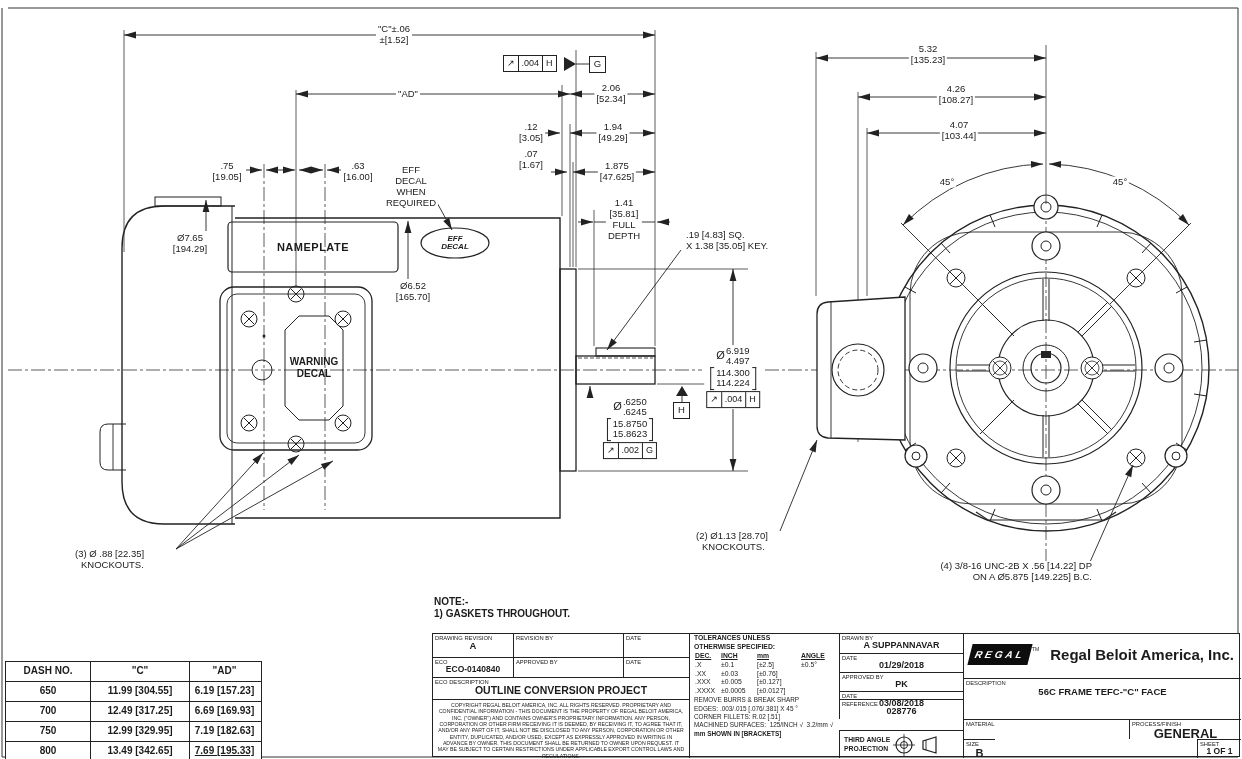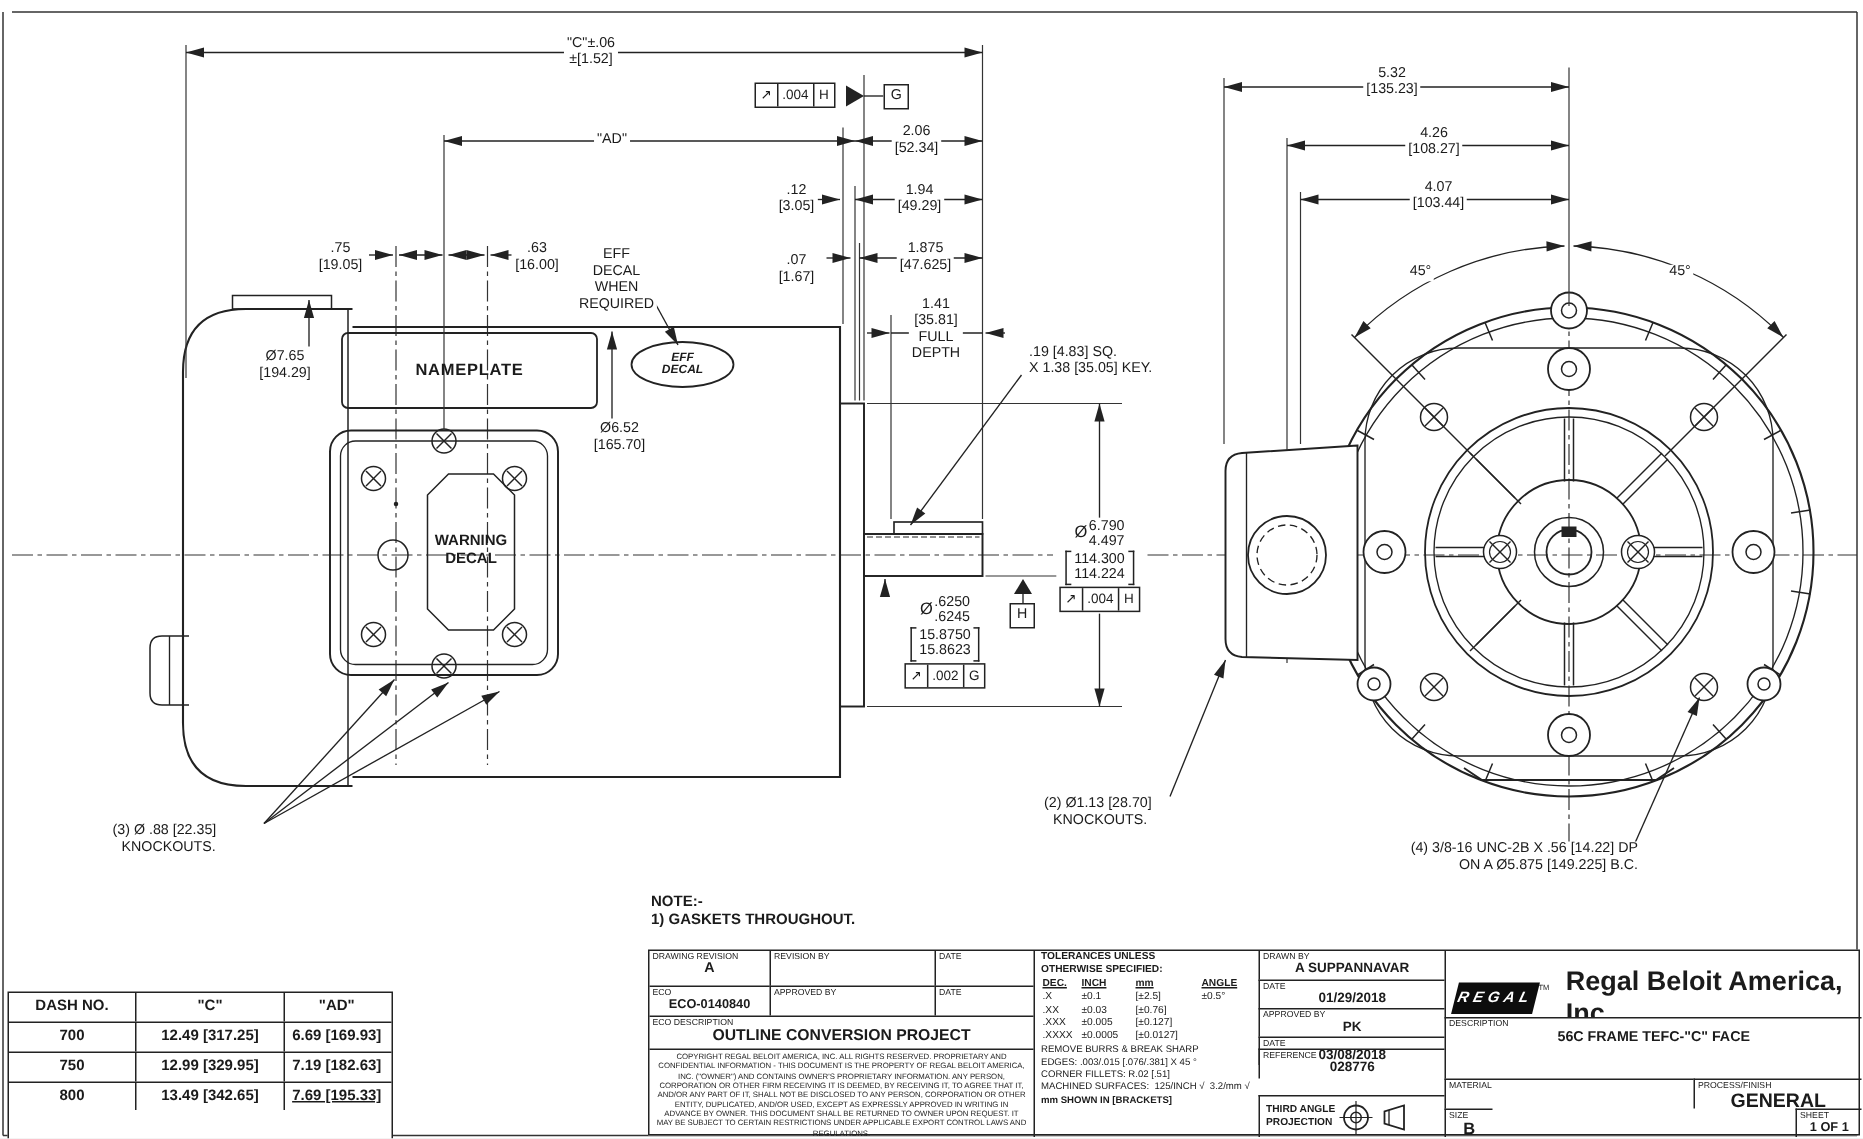--- a/index.html
+++ b/index.html
@@ -321,21 +321,21 @@
       <div>[52.34]</div>
 </div>
 <div class="txt ctr" style="left:531px;top:133px;">
   <div>.12</div>
       <div>[3.05]</div>
 </div>
 <div class="txt ctr" style="left:613px;top:133px;">
   <div>1.94</div>
       <div>[49.29]</div>
 </div>
-<div class="txt ctr" style="left:531px;top:180px;">
+<div class="txt ctr" style="left:531px;top:160px;">
   <div>.07</div>
       <div>[1.67]</div>
 </div>
 <div class="txt ctr" style="left:617px;top:172px;">
   <div>1.875</div>
       <div>[47.625]</div>
 </div>
 <div class="txt ctr" style="left:624px;top:220px;">
   <div>1.41</div>
       <div>[35.81]</div>
@@ -423,21 +423,21 @@
   <span>G</span>
 </div>
 <div class="dbox" style="left:673px;top:402px;">
   <span>H</span>
 </div>
 
 <div class="stack" style="left:733px;top:377px;">
   <div class="phiRow">
         <span class="phi">Ø</span>
     <span style="display:flex;flex-direction:column;align-items:flex-start;">
-      <span>6.790</span>
+      <span>6.919</span>
           <span>4.497</span>
     </span>
       </div>
   <div class="brk">
         <div>114.300</div>
         <div>114.224</div>
       </div>
   <div class="fcfIn">
         <span>↗</span>
         <span>.004</span>
@@ -462,20 +462,25 @@
         <span>.002</span>
         <span>G</span>
       </div>
 </div>
 
 <div class="dashT" style="left:5px;top:661px;width:257px;height:111px;">
   <div class="dr" style="height:19px;">
     <div class="dc" style="width:84px;">DASH NO.</div>
     <div class="dc" style="width:99px;">"C"</div>
     <div class="dc" style="width:70px;">"AD"</div>
+  </div>
+  <div class="dr" style="height:19px;">
+    <div class="dc" style="width:84px;">650</div>
+    <div class="dc" style="width:99px;">11.99 [304.55]</div>
+    <div class="dc" style="width:70px;">6.19 [157.23]</div>
   </div>
   <div class="dr" style="height:19px;">
     <div class="dc" style="width:84px;">700</div>
     <div class="dc" style="width:99px;">12.49 [317.25]</div>
     <div class="dc" style="width:70px;">6.69 [169.93]</div>
   </div>
   <div class="dr" style="height:19px;">
     <div class="dc" style="width:84px;">750</div>
     <div class="dc" style="width:99px;">12.99 [329.95]</div>
     <div class="dc" style="width:70px;">7.19 [182.63]</div>
@@ -597,21 +602,21 @@
         <polygon points="33,8 33,16 46,20 46,4" stroke="#222" fill="none" stroke-width="1.2"></polygon>
         <line x1="36" y1="7" x2="36" y2="17" stroke="#222" stroke-width="0.9"></line>
       </svg>
     </div>
   </div>
 
   <div class="cell" style="left:530px;top:0;width:278px;height:44px;border-top:none;">
     <div class="logoWrap" style="left:6px;top:10px;">
       <div class="logoPar">REGAL</div>
       <span class="tmS">TM</span>
-      <span style="font-size:18px;font-weight:700;margin-left:11px;">Regal Beloit America, Inc.</span>
+      <span style="font-size:15px;font-weight:700;margin-left:11px;">Regal Beloit America, Inc.</span>
     </div>
   </div>
   <div class="cell" style="left:530px;top:44px;width:278px;height:41px;">
     <span class="sl">DESCRIPTION</span>
     <div style="text-align:center;font-weight:700;font-size:9.5px;">56C FRAME TEFC-"C" FACE</div>
   </div>
   <div class="cell" style="left:530px;top:85px;width:166px;height:20px;">
     <span class="sl">MATERIAL</span>
   </div>
   <div class="cell" style="left:696px;top:85px;width:112px;height:20px;">

